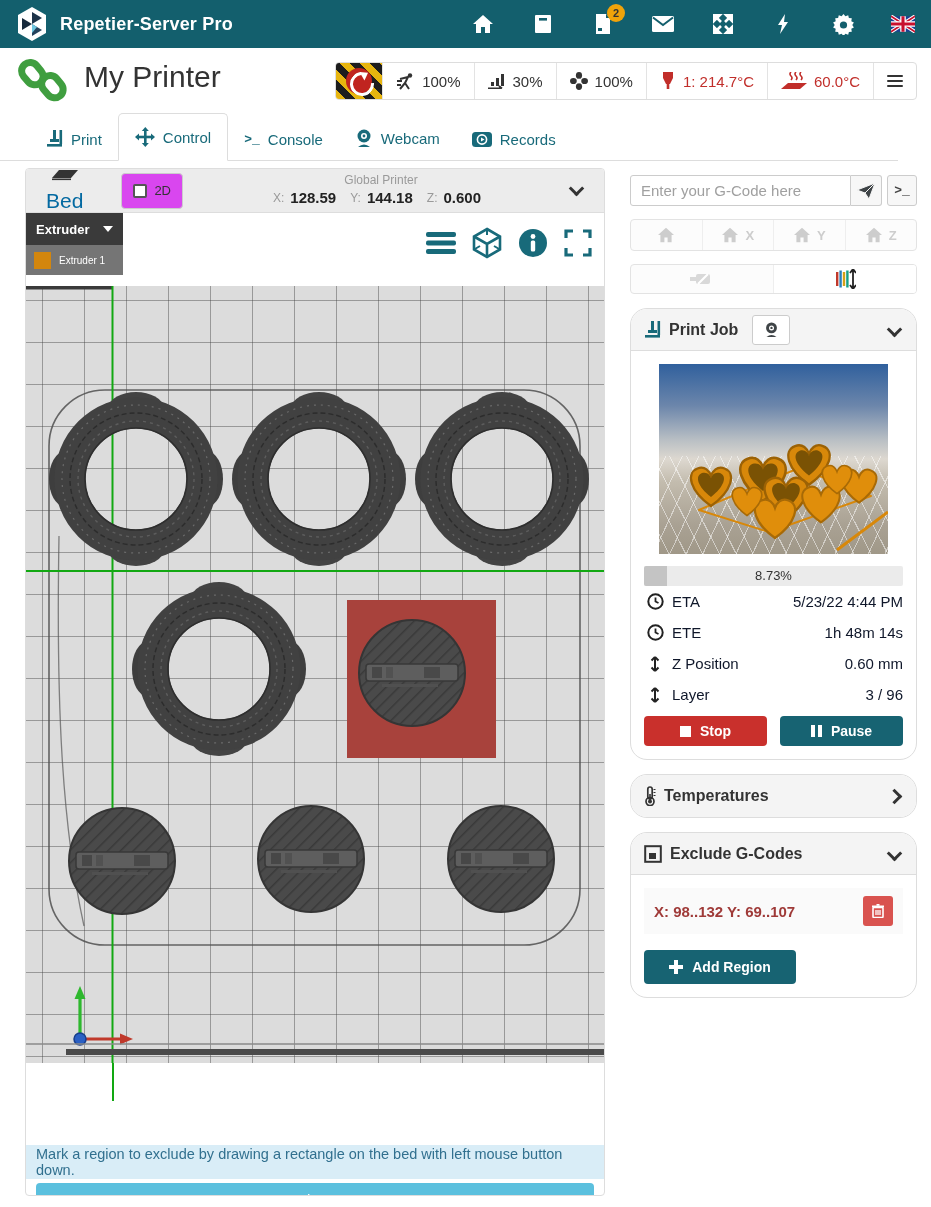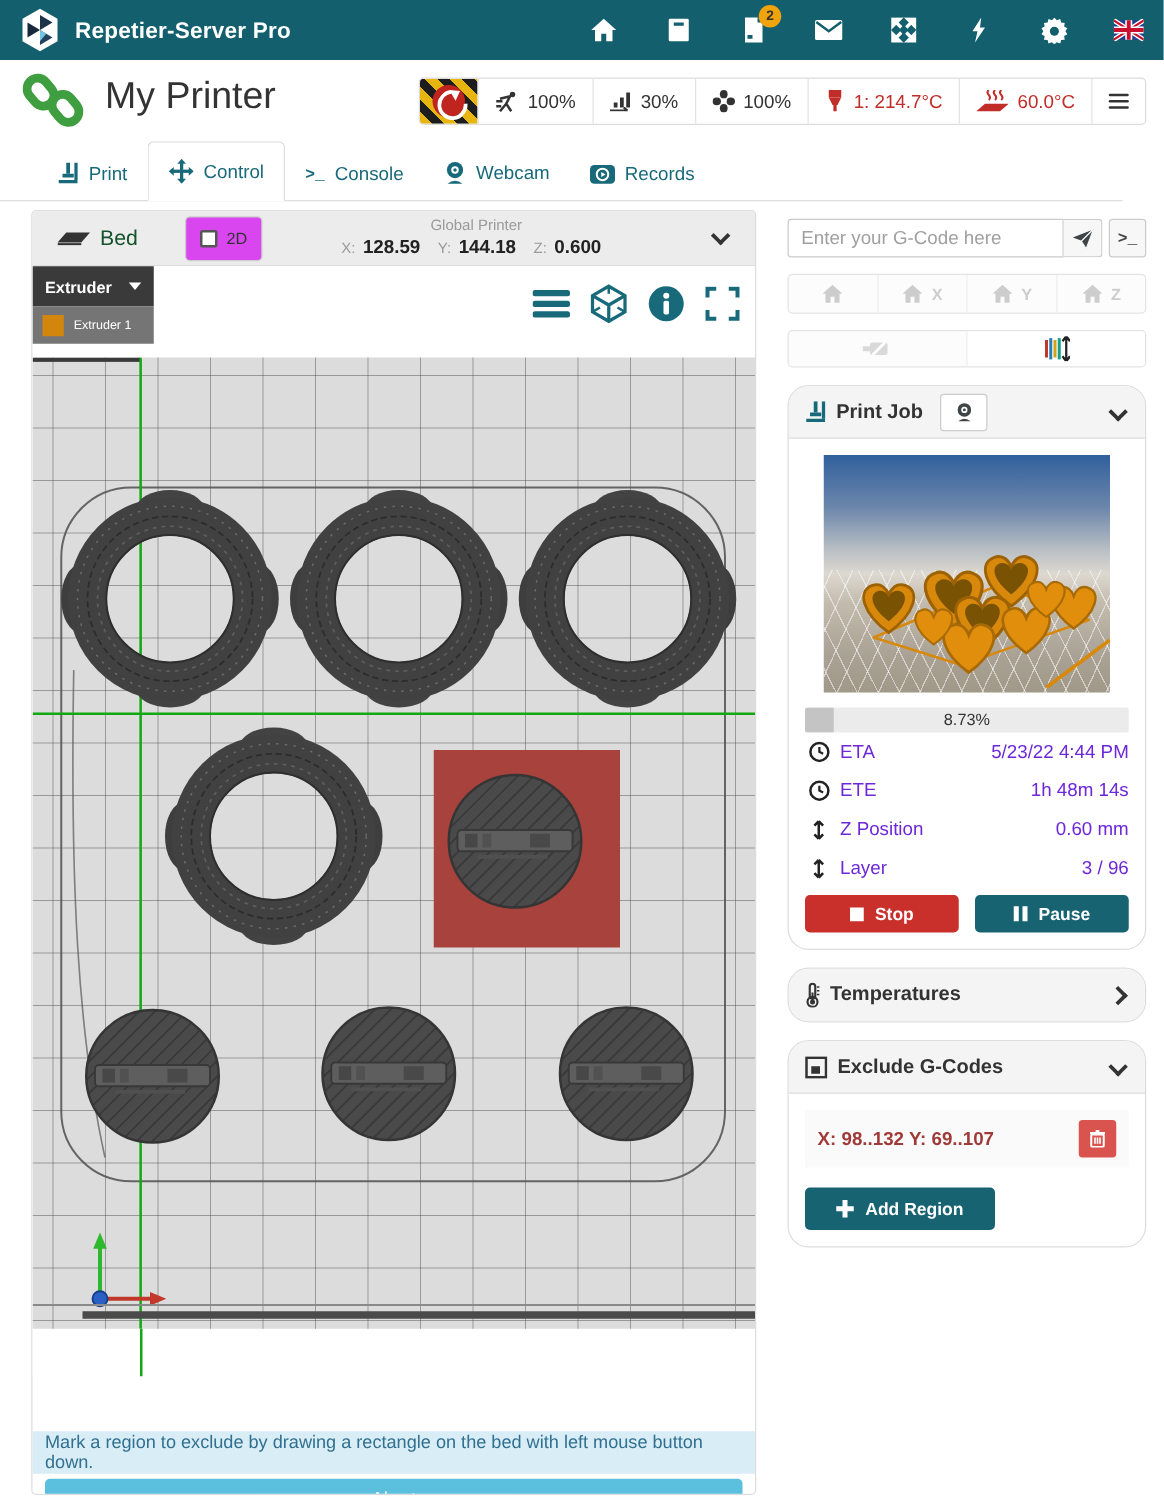--- a/index.html
+++ b/index.html
@@ -37,21 +37,21 @@
 
   
   .tabbar { position:absolute; left:0; top:111px; width:898px; height:50px; border-bottom:1px solid #ddd; display:flex; align-items:flex-end; padding-left:30px; }
   .tab { display:flex; align-items:center; gap:8px; color:#186a7a; font-size:15px; padding:13px 16px; cursor:pointer; position:relative; top:1px; }
   .tab.active { background:#fff; border:1px solid #ddd; border-bottom:1px solid #fff; border-radius:5px 5px 0 0; }
   .tab .glyph { font-weight:700; font-size:13px; color:#186a7a; font-family:"Liberation Mono", monospace; }
 
   
   .bedpanel { position:absolute; left:25px; top:168px; width:580px; height:1028px; border:1px solid #ddd; border-radius:4px; background:#fff; overflow:hidden; }
   .bedhead { height:44px; background:#ececec; border-bottom:1px solid #ddd; position:relative; display:flex; align-items:center; }
-  .bed-label { display:flex; align-items:center; gap:8px; margin-left:20px; font-size:17px; font-weight:500; color:#14532d; }
+  .bed-label { display:flex; align-items:center; gap:8px; margin-left:20px; font-size:21px; font-weight:500; color:#0369a1;flex-direction:column; }
   .btn-2d { margin-left:38px; height:36px; padding:0 11px; background:#d946ef; border:1px solid #ccc; border-radius:4px;
             display:flex; align-items:center; gap:7px; cursor:pointer; }
   .cbx { width:14px; height:14px; border:2px solid #555; border-radius:2px; background:#fff; }
   .btn-2d span.l { font-size:13px; color:#333; }
   .gpos { position:absolute; left:225px; top:4px; width:260px; text-align:center; }
   .gpos .t { font-size:12px; color:#9a9a9a; }
   .gpos .vals { display:flex; justify-content:center; gap:6px; margin-top:2px; font-size:15px; }
   .gpos .k { color:#9a9a9a; font-size:12px; align-self:center; }
   .gpos .v { color:#222; font-weight:700; margin-right:8px; }
   .chev { width:11px; height:11px; border-right:3px solid #333; border-bottom:3px solid #333; display:inline-block; }
@@ -112,21 +112,21 @@
   .preview { position:relative; width:229px; height:190px; margin:0 auto; overflow:hidden;
              background:linear-gradient(#30609d 0%, #6c86ab 22%, #b9bfc4 40%, #ddd8d0 50%, #c3bcae 62%, #a9a193 85%, #a09888 100%); }
   .preview .gridA, .preview .gridB { position:absolute; left:-60px; top:92px; width:360px; height:160px; opacity:.5; }
   .preview .gridA { background:repeating-linear-gradient(115deg, #fff 0 1px, transparent 1px 15px); }
   .preview .gridB { background:repeating-linear-gradient(63deg, #fff 0 1px, transparent 1px 15px); }
 
   .progress { position:relative; margin-top:12px; height:20px; background:#ebebeb; border-radius:2px; overflow:hidden; }
   .progress .fill { position:absolute; left:0; top:0; bottom:0; background:#c4c4c4; }
   .progress .ptext { position:relative; text-align:center; font-size:13px; line-height:20px; color:#333; }
 
-  .pj-row { display:flex; align-items:center; height:31px; font-size:15px; color:#6d28d9; }
+  .pj-row { display:flex; align-items:center; height:31px; font-size:15px; color:#0f172a; }
   .pj-row .ric { width:22px; display:flex; justify-content:center; }
   .pj-row .rlabel { margin-left:6px; }
   .pj-row .rvalue { margin-left:auto; }
   .pj-btns { display:flex; gap:13px; margin-top:6px; }
   .btn { height:30px; border-radius:4px; color:#fff; font-size:14px; font-weight:700;
          display:flex; align-items:center; justify-content:center; gap:9px; cursor:pointer; }
   .btn-stop { flex:1; background:#c9302c; }
   .btn-pause { flex:1; background:#176372; }
   .sq { width:11px; height:11px; background:#fff; }
   .pausebars { display:flex; gap:3px; }

